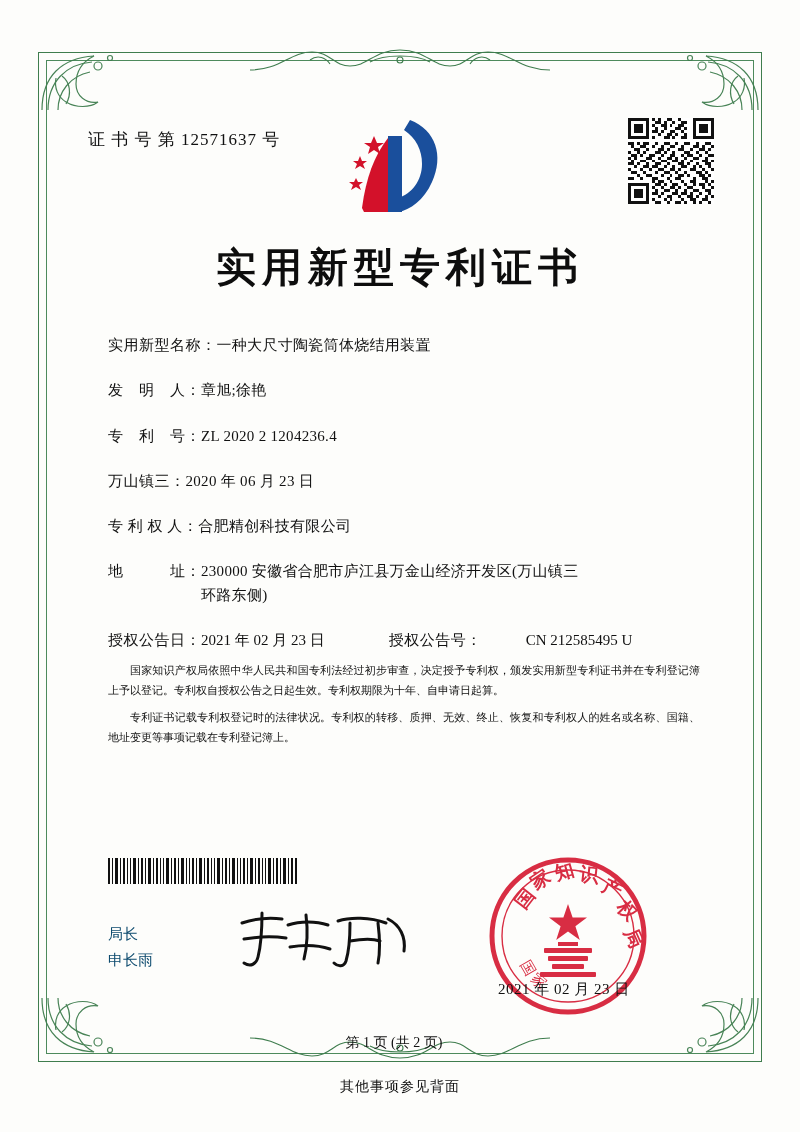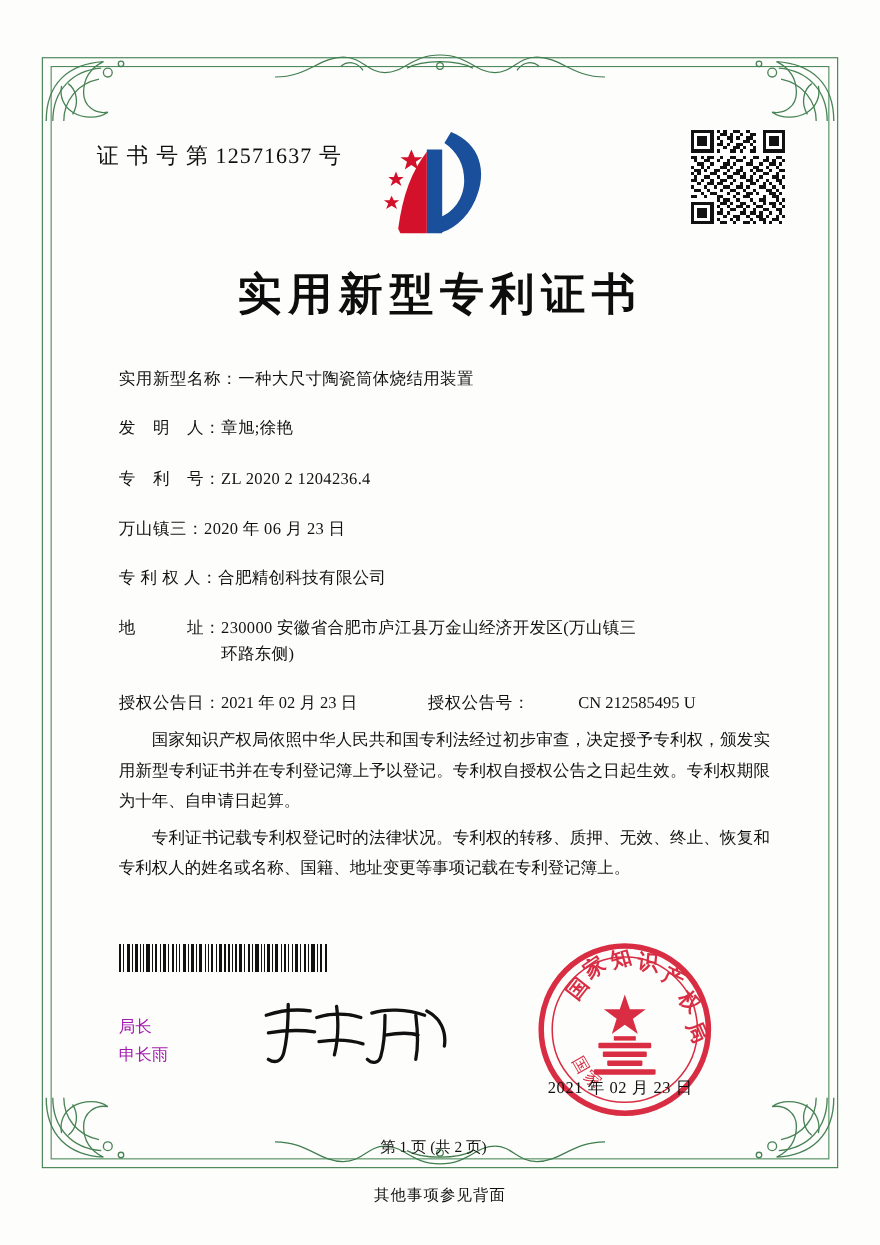--- a/index.html
+++ b/index.html
@@ -67,21 +67,21 @@
     width: 300px;
     height: 44px;
     transform: scaleY(-1);
   }
 
   
   .cert-no {
     position: absolute;
     left: 88px;
     top: 128px;
-    font-size: 20px;
+    font-size: 17px;
     letter-spacing: 1px;
     color: #111;
     font-family: "Liberation Serif", serif;
   }
 
   .logo {
     position: absolute;
     left: 340px;
     top: 112px;
     width: 120px;
@@ -153,21 +153,21 @@
     margin-left: 64px;
     gap: 44px;
   }
 
   
   .para-wrap {
     position: absolute;
     left: 108px;
     top: 660px;
     width: 592px;
-    font-size: 15px;
+    font-size: 11px;
     line-height: 1.85;
     color: #111;
     text-align: justify;
   }
   .para {
     text-indent: 2em;
     margin: 0 0 6px 0;
   }
 
   
@@ -179,21 +179,21 @@
     height: 26px;
   }
 
   
   .sig-label {
     position: absolute;
     left: 108px;
     top: 922px;
     font-size: 15px;
     line-height: 1.7;
-    color: #a21caf;
+    color: #0c4a6e;
   }
   .sig-script {
     position: absolute;
     left: 228px;
     top: 905px;
     width: 190px;
     height: 70px;
   }
 
   

